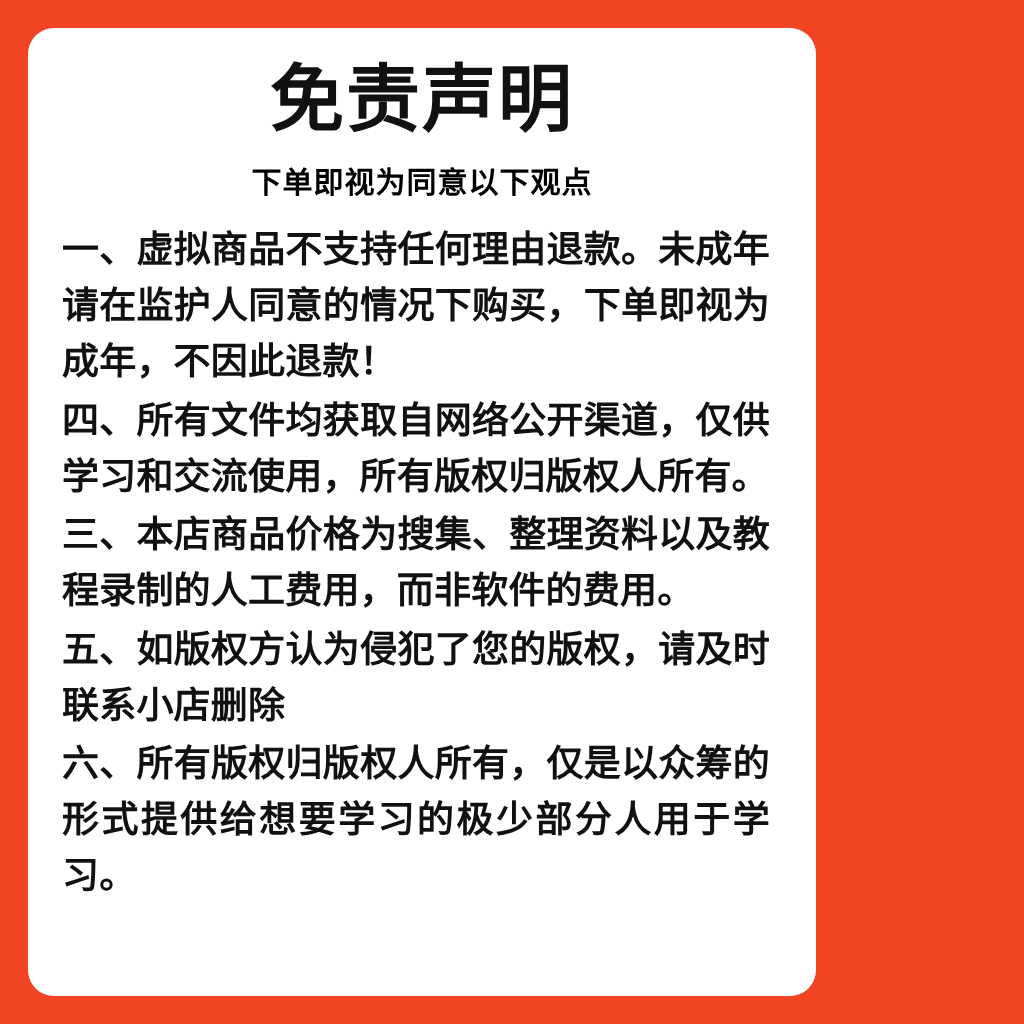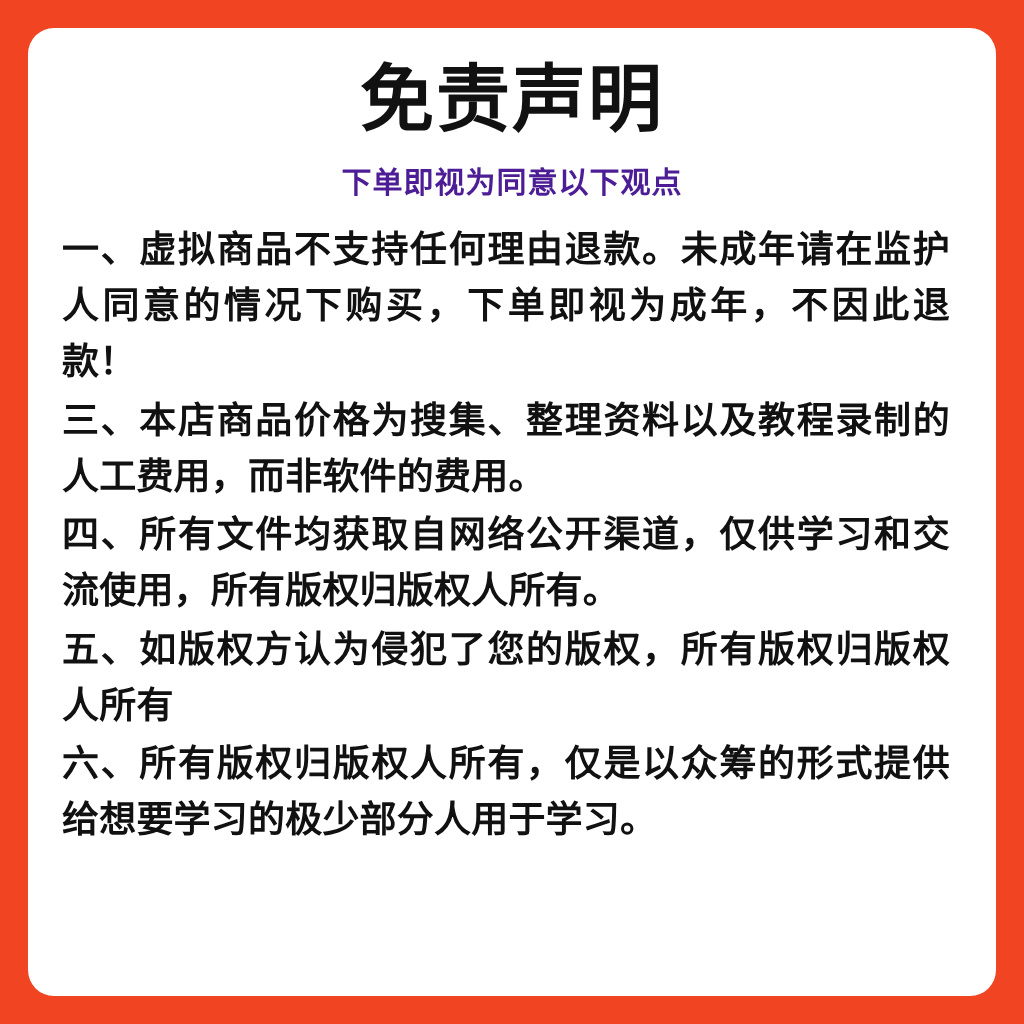--- a/index.html
+++ b/index.html
@@ -10,21 +10,21 @@
     width: 1024px;
     height: 1024px;
     background: #F04423;
     font-family: "Liberation Sans", "DejaVu Sans", sans-serif;
     overflow: hidden;
   }
   .poster {
     position: absolute;
     left: 28px;
     top: 28px;
-    width: 968px;
+    width: 788px;
     height: 968px;
     background: #FFFFFF;
     border-radius: 26px;
     box-sizing: border-box;
     padding: 24px 34px 20px 34px;
     display: flex;
     flex-direction: column;
     align-items: stretch;
   }
   .title {
@@ -60,23 +60,23 @@
     text-indent: 0;
   }
 </style>
 </head>
 <body style="background: rgb(240, 68, 35);">
 
 <div class="poster" style="background: rgb(255, 255, 255);">
 
   <h1 class="title">免责声明</h1>
 
-  <div class="subtitle" style="color: #4c1d95;">下单即视为同意以下观点</div>
+  <div class="subtitle" style="color: #000000;">下单即视为同意以下观点</div>
 
   <ul class="body-list">
     <li class="clause">一、虚拟商品不支持任何理由退款。未成年请在监护人同意的情况下购买，下单即视为成年，不因此退款！</li>
+    <li class="clause">四、所有文件均获取自网络公开渠道，仅供学习和交流使用，所有版权归版权人所有。</li>
     <li class="clause">三、本店商品价格为搜集、整理资料以及教程录制的人工费用，而非软件的费用。</li>
-    <li class="clause">四、所有文件均获取自网络公开渠道，仅供学习和交流使用，所有版权归版权人所有。</li>
-    <li class="clause">五、如版权方认为侵犯了您的版权，所有版权归版权人所有</li>
+    <li class="clause">五、如版权方认为侵犯了您的版权，请及时联系小店删除</li>
     <li class="clause">六、所有版权归版权人所有，仅是以众筹的形式提供给想要学习的极少部分人用于学习。</li>
   </ul>
 
 </div>
 
 </body></html>

